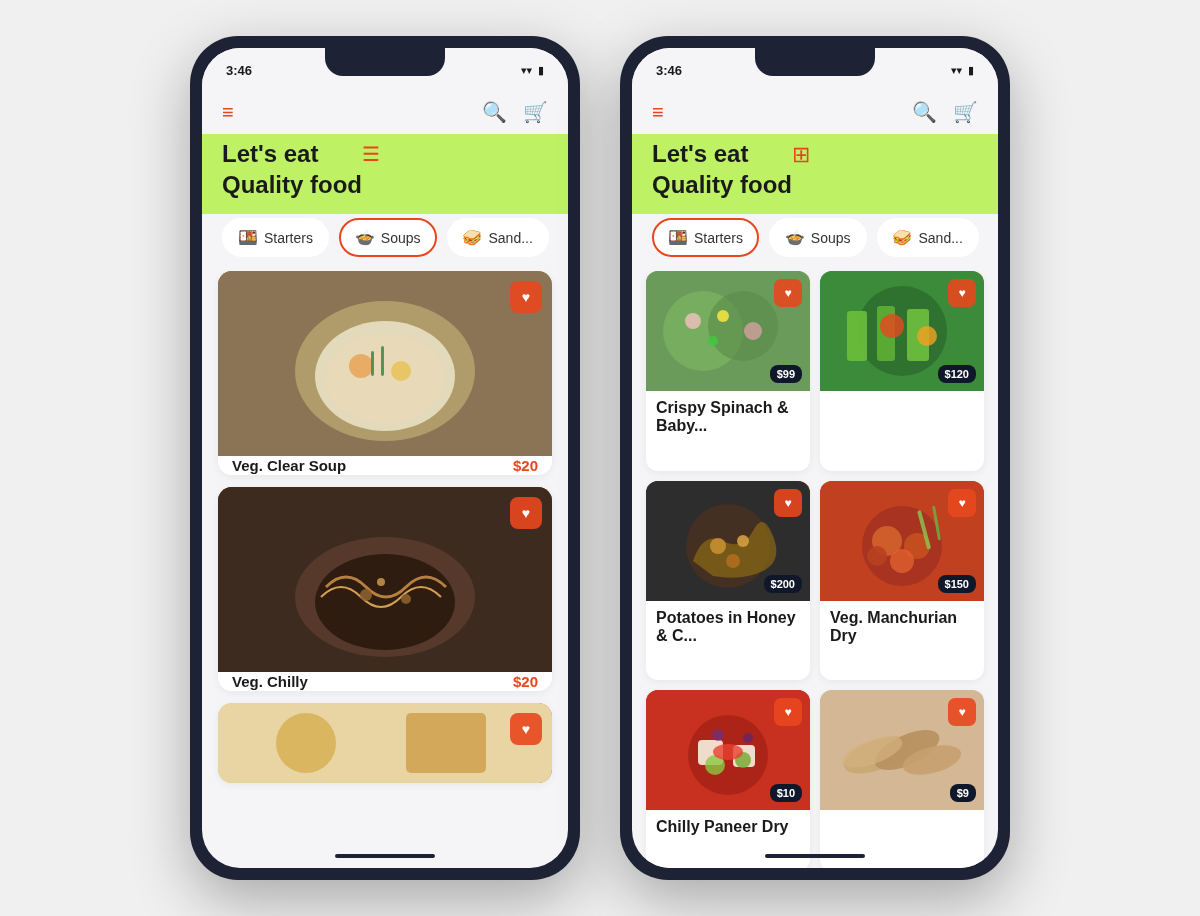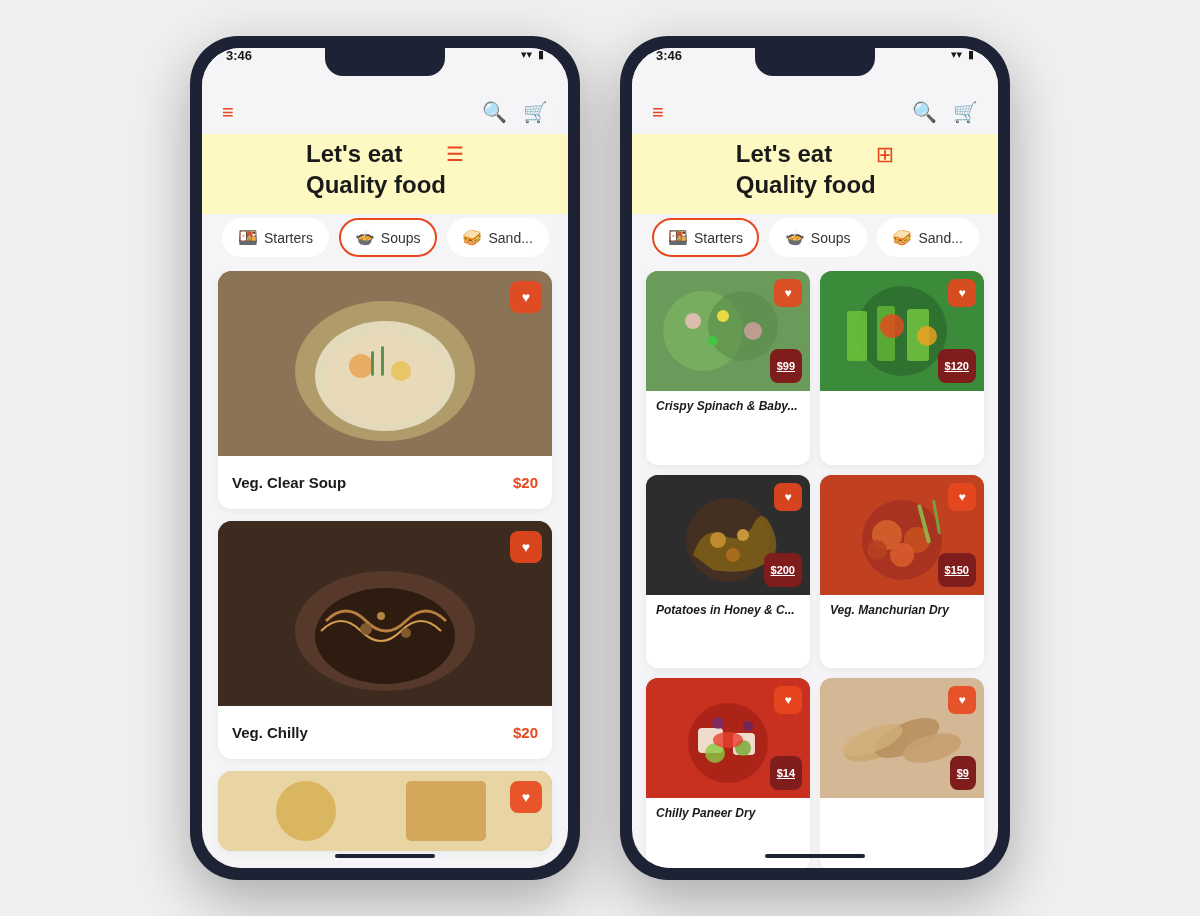--- a/index.html
+++ b/index.html
@@ -28,21 +28,21 @@
       border-radius: 38px;
       overflow: hidden;
       position: relative;
       height: 820px;
     }
 
     .notch-bar {
       background: #f5f5f7;
       height: 44px;
       display: flex;
-      align-items: flex-start;
+      align-items: center;
       justify-content: space-between;
       padding: 0 24px;
       position: relative;
     }
     .notch {
       position: absolute;
       top: 0;
       left: 50%;
       transform: translateX(-50%);
       width: 120px;
@@ -79,24 +79,24 @@
       font-size: 20px;
       cursor: pointer;
     }
     .header-right {
       display: flex;
       gap: 16px;
       align-items: center;
     }
 
     .hero-section {
-      background: #fef9c3;
+      background: #bef264;
       padding: 4px 20px 14px;
       display: flex;
-      justify-content: center;
+      justify-content: flex-start;
       align-items: flex-start;
     }
     .hero-title {
       font-size: 24px;
       font-weight: 700;
       color: #1a1a1a;
       line-height: 1.3;
     }
     .view-toggle {
       color: #e8471e;
@@ -160,21 +160,21 @@
       background: rgba(232,71,30,0.9);
       border-radius: 8px;
       display: flex;
       align-items: center;
       justify-content: center;
       color: white;
       font-size: 14px;
       cursor: pointer;
     }
     .food-card-info {
-      padding: 18px 14px;
+      padding: 1px 14px;
       display: flex;
       justify-content: space-between;
       align-items: flex-start;
     }
     .food-name {
       font-size: 15px;
       font-weight: 600;
       color: #1a1a1a;
     }
     .food-price {
@@ -222,36 +222,34 @@
       align-items: center;
       justify-content: center;
       color: white;
       font-size: 12px;
       cursor: pointer;
     }
     .price-badge {
       position: absolute;
       bottom: 8px;
       right: 8px;
-      background: #7f1d1d;
+      background: #0f172a;
       color: white;
       font-size: 11px;
       font-weight: 700;
-      padding: 11px 7px;
+      padding: 3px 7px;
       border-radius: 8px;
-      text-decoration: underline;
     }
     .grid-card-info {
       padding: 8px 10px;
     }
     .grid-food-name {
-      font-size: 12px;
+      font-size: 16px;
       font-weight: 600;
       color: #1a1a1a;
-      font-style: italic;
     }
 
     .bottom-bar {
       position: absolute;
       bottom: 10px;
       left: 50%;
       transform: translateX(-50%);
       width: 100px;
       height: 4px;
       background: #1e2235;
@@ -514,21 +512,21 @@
               <rect x="55" y="50" width="25" height="25" rx="4" fill="#F8F0E0" opacity="0.9"></rect>
               <rect x="90" y="55" width="22" height="22" rx="4" fill="#F8F0E0" opacity="0.9"></rect>
               <circle cx="72" cy="75" r="10" fill="#8BC840" opacity="0.8"></circle>
               <circle cx="100" cy="70" r="8" fill="#70A830" opacity="0.8"></circle>
               <ellipse cx="85" cy="62" rx="15" ry="8" fill="#E84030" opacity="0.8"></ellipse>
               <circle cx="75" cy="45" r="6" fill="#6B3080" opacity="0.7"></circle>
               <circle cx="105" cy="48" r="5" fill="#5B2870" opacity="0.7"></circle>
             </svg>
           </div>
           <div class="grid-heart">♥</div>
-          <div class="price-badge">$14</div>
+          <div class="price-badge">$10</div>
         </div>
         <div class="grid-card-info">
           <div class="grid-food-name">Chilly Paneer Dry</div>
         </div>
       </div>
 
       <div class="grid-card">
         <div class="grid-img-wrap">
           <div class="grid-img-bg img-springroll">
             <svg width="100%" height="100%" viewBox="0 0 170 120" xmlns="http://www.w3.org/2000/svg" preserveAspectRatio="xMidYMid slice">

